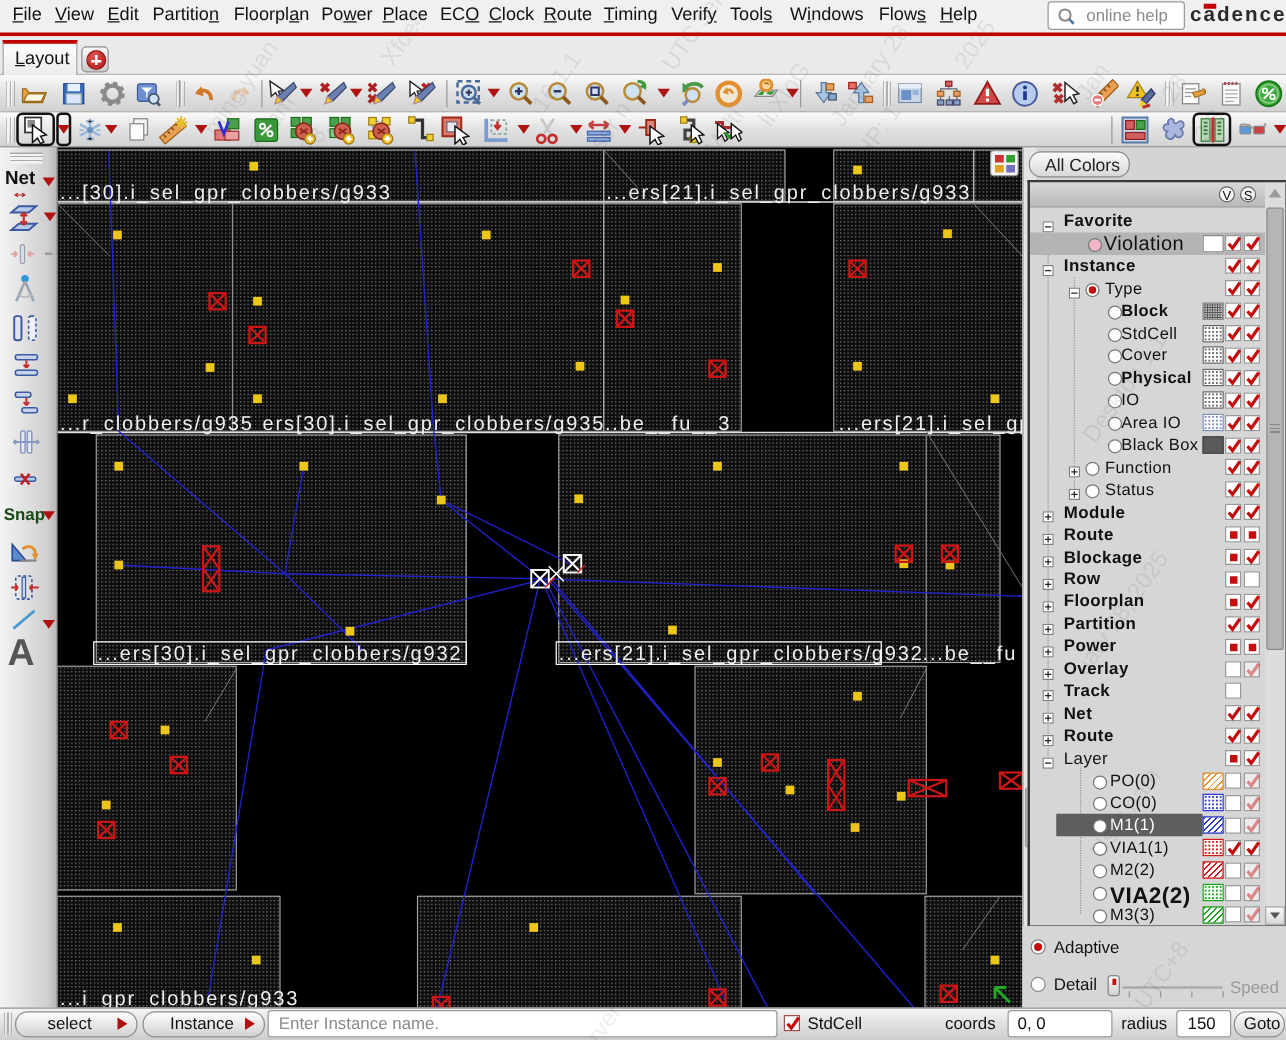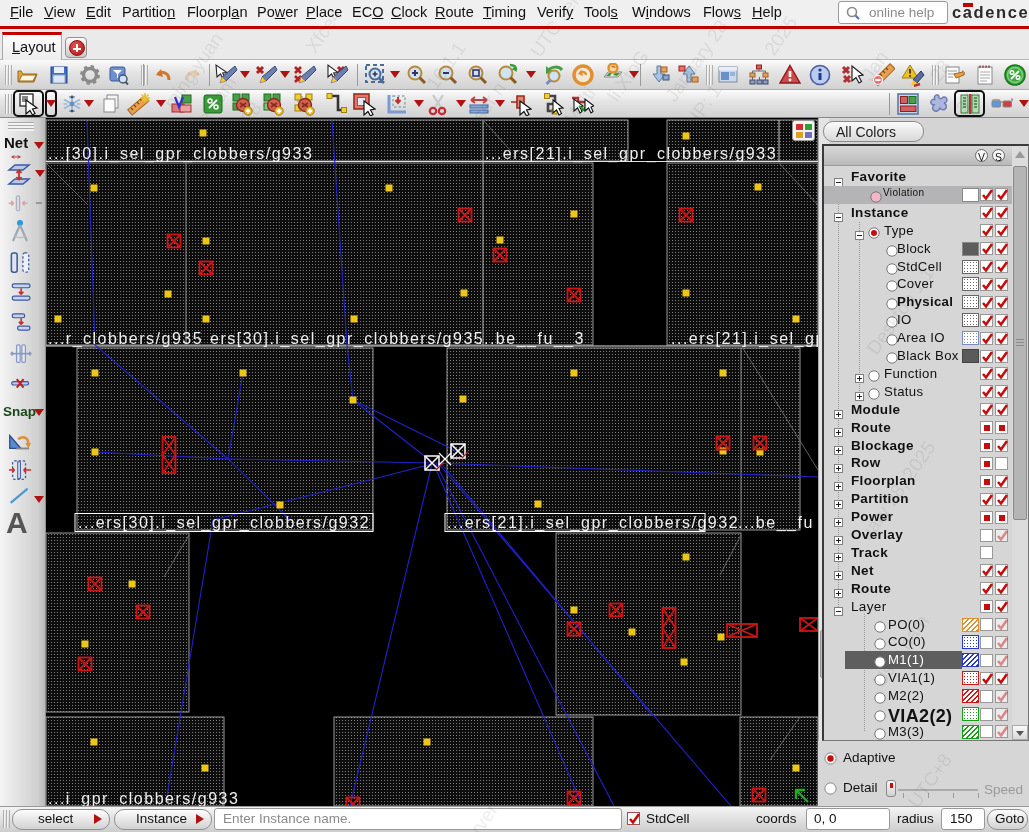--- a/index.html
+++ b/index.html
@@ -643,21 +643,21 @@
       <i class="abs" style="left:3px;top:3px;width:7px;height:6px;background:#d03030"></i>
       <i class="abs" style="left:12px;top:3px;width:7px;height:6px;background:#30a030"></i>
       <i class="abs" style="left:3px;top:11px;width:7px;height:6px;background:#e0a020"></i>
       <i class="abs" style="left:12px;top:11px;width:7px;height:6px;background:#7070c0"></i>
     </div>
   </div>
 <div class="abs" style="left:818px;top:118px;width:11px;height:688px;background:#e4e4e4;border-left:1px solid #aaa">
     <i class="abs" style="left:1px;top:512px;width:8px;height:48px;background:#bdbdbd;border:1px solid #999;border-radius:2px"></i>
   </div>
 <div class="abs" style="left:829px;top:118px;width:200px;height:688px;background:#d4d4d4"></div>
-<div class="abs" style="left:823px;top:121px;width:101px;height:21px;background:linear-gradient(#fbfbfb,#d8d8d8);border:1px solid #8a8a8a;border-radius:10px;font-size:14px;color:#222;padding:2px 0 0 12px">All Colors</div>
+<div class="abs" style="left:823px;top:121px;width:81px;height:21px;background:linear-gradient(#fbfbfb,#d8d8d8);border:1px solid #8a8a8a;border-radius:10px;font-size:14px;color:#222;padding:2px 0 0 12px">All Colors</div>
 <div class="abs" style="left:822px;top:144px;width:207px;height:597px;background:#d6d6d6;border:2px solid #3a3a3a;border-right:1px solid #777;border-bottom:1px solid #777"></div>
 <div class="abs" style="left:824px;top:146px;width:188px;height:20px;background:linear-gradient(#d8d8d8,#b9b9b9);border-bottom:1px solid #9a9a9a"></div>
 <div class="abs" style="left:975px;top:149px;width:13px;height:13px;border:1px solid #666;border-radius:50%;background:#f6f6f6;font-size:10.5px;text-align:center;line-height:14px;color:#111">V</div>
 <div class="abs" style="left:992px;top:149px;width:13px;height:13px;border:1px solid #666;border-radius:50%;background:#f6f6f6;font-size:10.5px;text-align:center;line-height:14px;color:#111">S</div>
 <div class="abs" style="left:1012px;top:146px;width:16px;height:594px;background:#dcdcdc"></div>
 <div class="abs" style="left:1012px;top:148px;width:16px;height:15px;background:#dcdcdc"><svg width="16" height="14">
       <path d="M8 3 L13 10 L3 10 Z" fill="#9a9a9a"></path>
     </svg></div>
 <div class="abs" style="left:1012px;top:725px;width:16px;height:15px;background:linear-gradient(#fafafa,#d8d8d8);border:1px solid #aaa"><svg width="14" height="13">
       <path d="M7 9 L11 4 L3 4 Z" fill="#555"></path>
@@ -670,21 +670,21 @@
 <span class="abs" style="left:864px;top:614px;width:1px;height:117px;border-left:1px dotted #999"></span>
 <span class="abs" style="left:834px;top:172.5px;width:9px;height:9px"><svg width="9" height="9">
       <rect x="0.5" y="0.5" width="8" height="8" fill="#fff" stroke="#808080"></rect>
       <line x1="2" y1="4.5" x2="7" y2="4.5" stroke="#222"></line>
     </svg></span>
 <span class="abs" style="left:851px;top:169.0px;font-size:13.5px;font-weight:bold;letter-spacing:0.35px;color:#111;white-space:nowrap">Favorite</span>
 <div class="abs" style="left:824px;top:185.9px;width:188px;height:18px;background:#b4b4b6"></div>
 <span class="abs" style="left:870px;top:188.9px;width:12px;height:12px"><svg width="12" height="12">
       <circle cx="6" cy="6" r="5.2" fill="#f2b6c6" stroke="#777"></circle>
     </svg></span>
-<span class="abs" style="left:883px;top:186.9px;font-size:10px;font-weight:normal;letter-spacing:0.35px;color:#111;white-space:nowrap">Violation</span>
+<span class="abs" style="left:883px;top:186.9px;font-size:16px;font-weight:normal;letter-spacing:0.35px;color:#111;white-space:nowrap">Violation</span>
 <span class="abs" style="left:962px;top:187.9px;width:17px;height:14px;background:#fff;border:1px solid #888;"></span>
 <span class="abs" style="left:980px;top:188.4px;width:13px;height:13px;background:#fff;border:1px solid #999;">
     <svg width="14" height="15" style="position:absolute;left:-1px;top:-2px;">
       <path d="M3 8 L6 11.5 L12 3" stroke="#c40e0e" stroke-width="2.6" fill="none"></path>
     </svg>
   </span>
 <span class="abs" style="left:995px;top:188.4px;width:13px;height:13px;background:#fff;border:1px solid #999;">
     <svg width="14" height="15" style="position:absolute;left:-1px;top:-2px;">
       <path d="M3 8 L6 11.5 L12 3" stroke="#c40e0e" stroke-width="2.6" fill="none"></path>
     </svg>
@@ -719,21 +719,21 @@
     </svg>
   </span>
 <span class="abs" style="left:995px;top:224.2px;width:13px;height:13px;background:#fff;border:1px solid #999;">
     <svg width="14" height="15" style="position:absolute;left:-1px;top:-2px;">
       <path d="M3 8 L6 11.5 L12 3" stroke="#c40e0e" stroke-width="2.6" fill="none"></path>
     </svg>
   </span>
 <span class="abs" style="left:886px;top:242.6px;width:12px;height:12px"><svg width="12" height="12">
       <circle cx="6" cy="6" r="5.2" fill="#fdfdfd" stroke="#777"></circle>
     </svg></span>
-<span class="abs" style="left:897px;top:240.6px;font-size:13.2px;font-weight:normal;letter-spacing:0.35px;color:#111;white-space:nowrap">Block</span>
+<span class="abs" style="left:897px;top:240.6px;font-size:13.2px;font-weight:bold;letter-spacing:0.35px;color:#111;white-space:nowrap">Block</span>
 <span class="abs" style="left:962px;top:241.6px;width:17px;height:14px;background:#c9c9c9;background-image:radial-gradient(#555 0.7px,transparent 0.8px);background-size:2px 2px;border:1px solid #888;"></span>
 <span class="abs" style="left:980px;top:242.1px;width:13px;height:13px;background:#fff;border:1px solid #999;">
     <svg width="14" height="15" style="position:absolute;left:-1px;top:-2px;">
       <path d="M3 8 L6 11.5 L12 3" stroke="#c40e0e" stroke-width="2.6" fill="none"></path>
     </svg>
   </span>
 <span class="abs" style="left:995px;top:242.1px;width:13px;height:13px;background:#fff;border:1px solid #999;">
     <svg width="14" height="15" style="position:absolute;left:-1px;top:-2px;">
       <path d="M3 8 L6 11.5 L12 3" stroke="#c40e0e" stroke-width="2.6" fill="none"></path>
     </svg>

